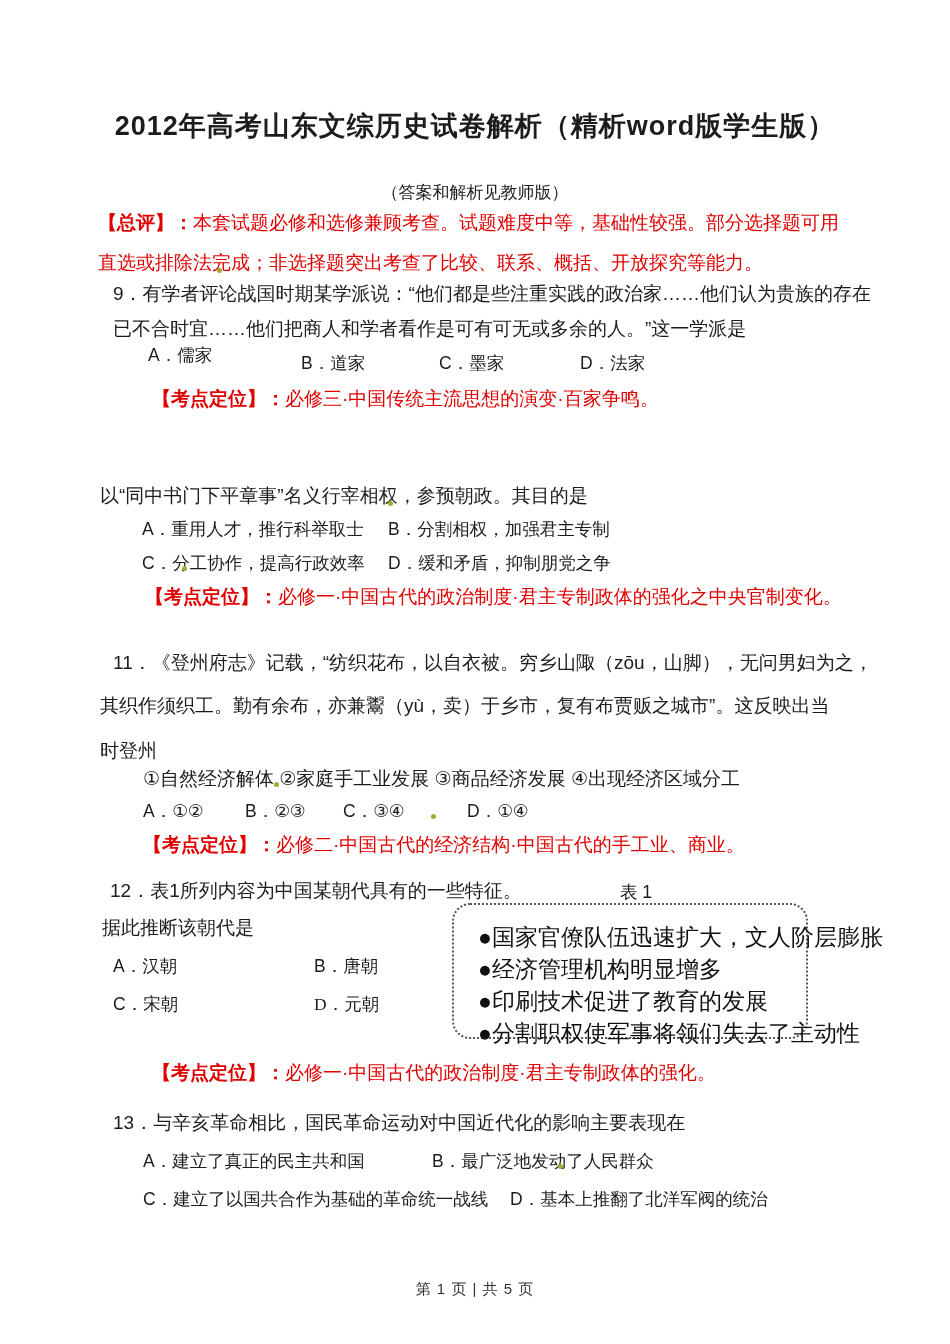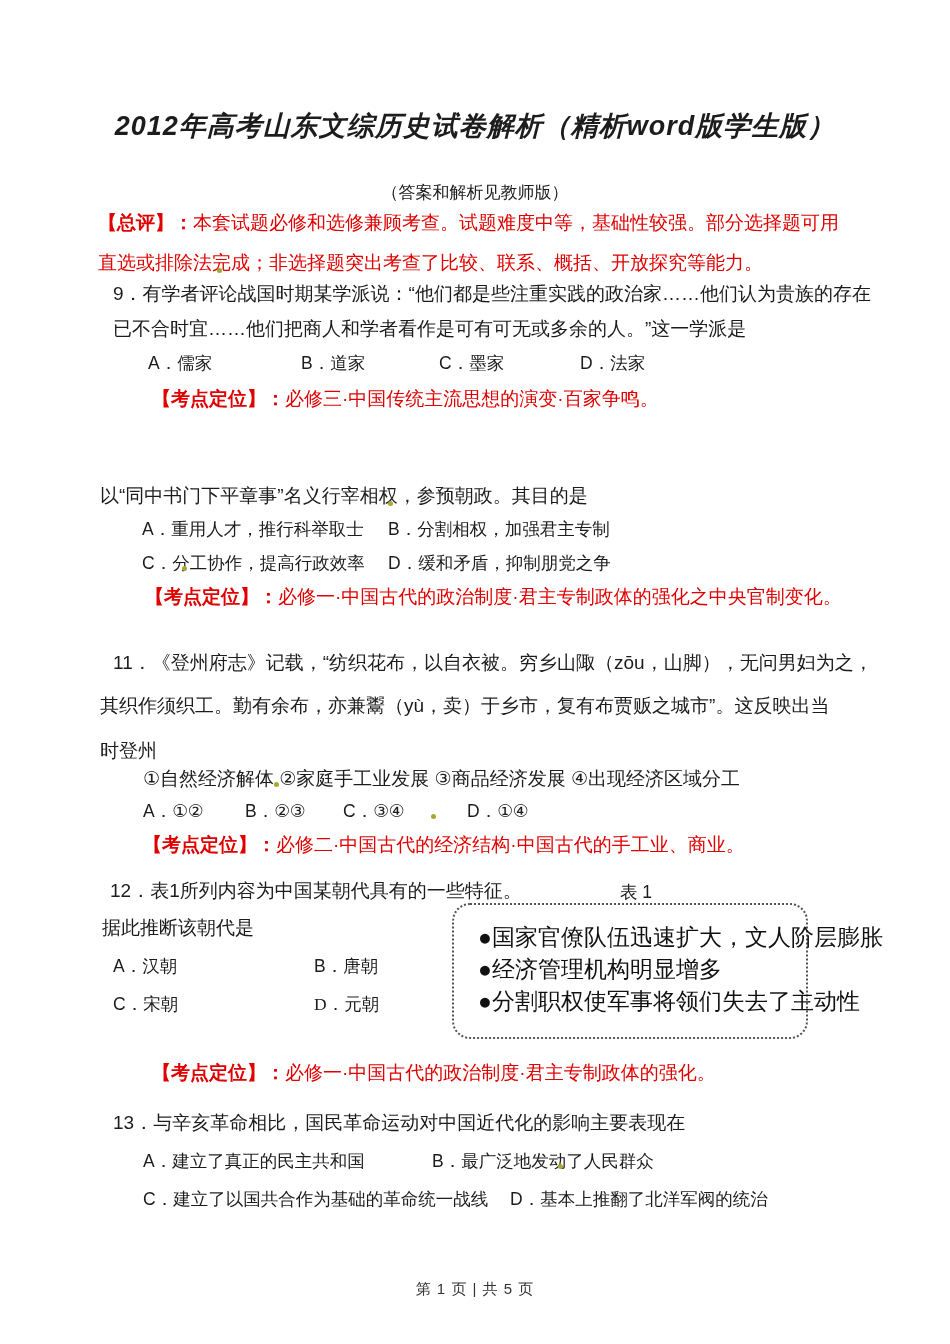--- a/index.html
+++ b/index.html
@@ -13,21 +13,21 @@
   }
   .line{
     position:absolute;
     white-space:nowrap;
     font-size:19px;
     line-height:22px;
     color:#1c1c1c;
   }
   .title{
     left:0;width:100%;text-align:center;
-    font-size:27px;font-weight:bold;letter-spacing:1px;font-style:italic;
+    font-size:27px;font-weight:bold;letter-spacing:1px;
   }
   .subtitle{
     left:0;width:100%;text-align:center;
     font-size:17px;
   }
   .red{color:#e00000;}
   .bold{font-weight:bold;}
   .opt{position:absolute;white-space:nowrap;font-size:17.5px;line-height:22px;}
   .table-box{
     position:absolute;
@@ -55,21 +55,21 @@
 <div class="page">
 
   <div class="line title" style="top:115px;">2012年高考山东文综历史试卷解析（精析word版学生版）</div>
   <div class="line subtitle" style="top:182px;">（答案和解析见教师版）</div>
 
   <div class="line red" style="left:98px;top:212px;"><span class="bold">【总评】：</span><span>本套试题必修和选修兼顾考查。试题难度中等，基础性较强。部分选择题可用</span></div>
   <div class="line red" style="left:98px;top:252px;">直选或排除法完成；非选择题突出考查了比较、联系、概括、开放探究等能力。</div>
 
   <div class="line" style="left:113px;top:283px;">9．有学者评论战国时期某学派说：“他们都是些注重实践的政治家……他们认为贵族的存在</div>
   <div class="line" style="left:113px;top:318px;">已不合时宜……他们把商人和学者看作是可有可无或多余的人。”这一学派是</div>
-  <span class="opt" style="left:148px;top:352px;">A．儒家</span>
+  <span class="opt" style="left:148px;top:344px;">A．儒家</span>
   <span class="opt" style="left:301px;top:352px;">B．道家</span>
   <span class="opt" style="left:439px;top:352px;">C．墨家</span>
   <span class="opt" style="left:580px;top:352px;">D．法家</span>
   <div class="line red" style="left:152px;top:388px;"><span class="bold">【考点定位】：</span><span>必修三·中国传统主流思想的演变·百家争鸣。</span></div>
 
   <div class="line" style="left:100px;top:485px;">以“同中书门下平章事”名义行宰相权，参预朝政。其目的是</div>
   <span class="opt" style="left:142px;top:518px;">A．重用人才，推行科举取士</span>
   <span class="opt" style="left:388px;top:518px;">B．分割相权，加强君主专制</span>
   <span class="opt" style="left:142px;top:552px;">C．分工协作，提高行政效率</span>
   <span class="opt" style="left:388px;top:552px;">D．缓和矛盾，抑制朋党之争</span>
@@ -88,20 +88,21 @@
   <div class="line" style="left:110px;top:880px;">12．表1所列内容为中国某朝代具有的一些特征。</div>
   <div class="table-label" style="left:620px;top:880px;">表 1</div>
   <div class="line" style="left:102px;top:917px;">据此推断该朝代是</div>
   <span class="opt" style="left:113px;top:955px;">A．汉朝</span>
   <span class="opt" style="left:314px;top:955px;">B．唐朝</span>
   <span class="opt" style="left:113px;top:993px;">C．宋朝</span>
   <span class="opt" style="left:314px;top:993px;font-family:Liberation Serif, serif;">D．元朝</span>
   <div class="table-box">
     <div class="bullet">●国家官僚队伍迅速扩大，文人阶层膨胀</div>
     <div class="bullet">●经济管理机构明显增多</div>
+    <div class="bullet">●印刷技术促进了教育的发展</div>
     <div class="bullet">●分割职权使军事将领们失去了主动性</div>
   </div>
   <div class="line red" style="left:152px;top:1062px;"><span class="bold">【考点定位】：</span><span>必修一·中国古代的政治制度·君主专制政体的强化。</span></div>
 
   <div class="line" style="left:113px;top:1112px;">13．与辛亥革命相比，国民革命运动对中国近代化的影响主要表现在</div>
   <span class="opt" style="left:143px;top:1150px;">A．建立了真正的民主共和国</span>
   <span class="opt" style="left:432px;top:1150px;">B．最广泛地发动了人民群众</span>
   <span class="opt" style="left:510px;top:1188px;">D．基本上推翻了北洋军阀的统治</span>
   <span class="opt" style="left:143px;top:1188px;">C．建立了以国共合作为基础的革命统一战线</span>
 

